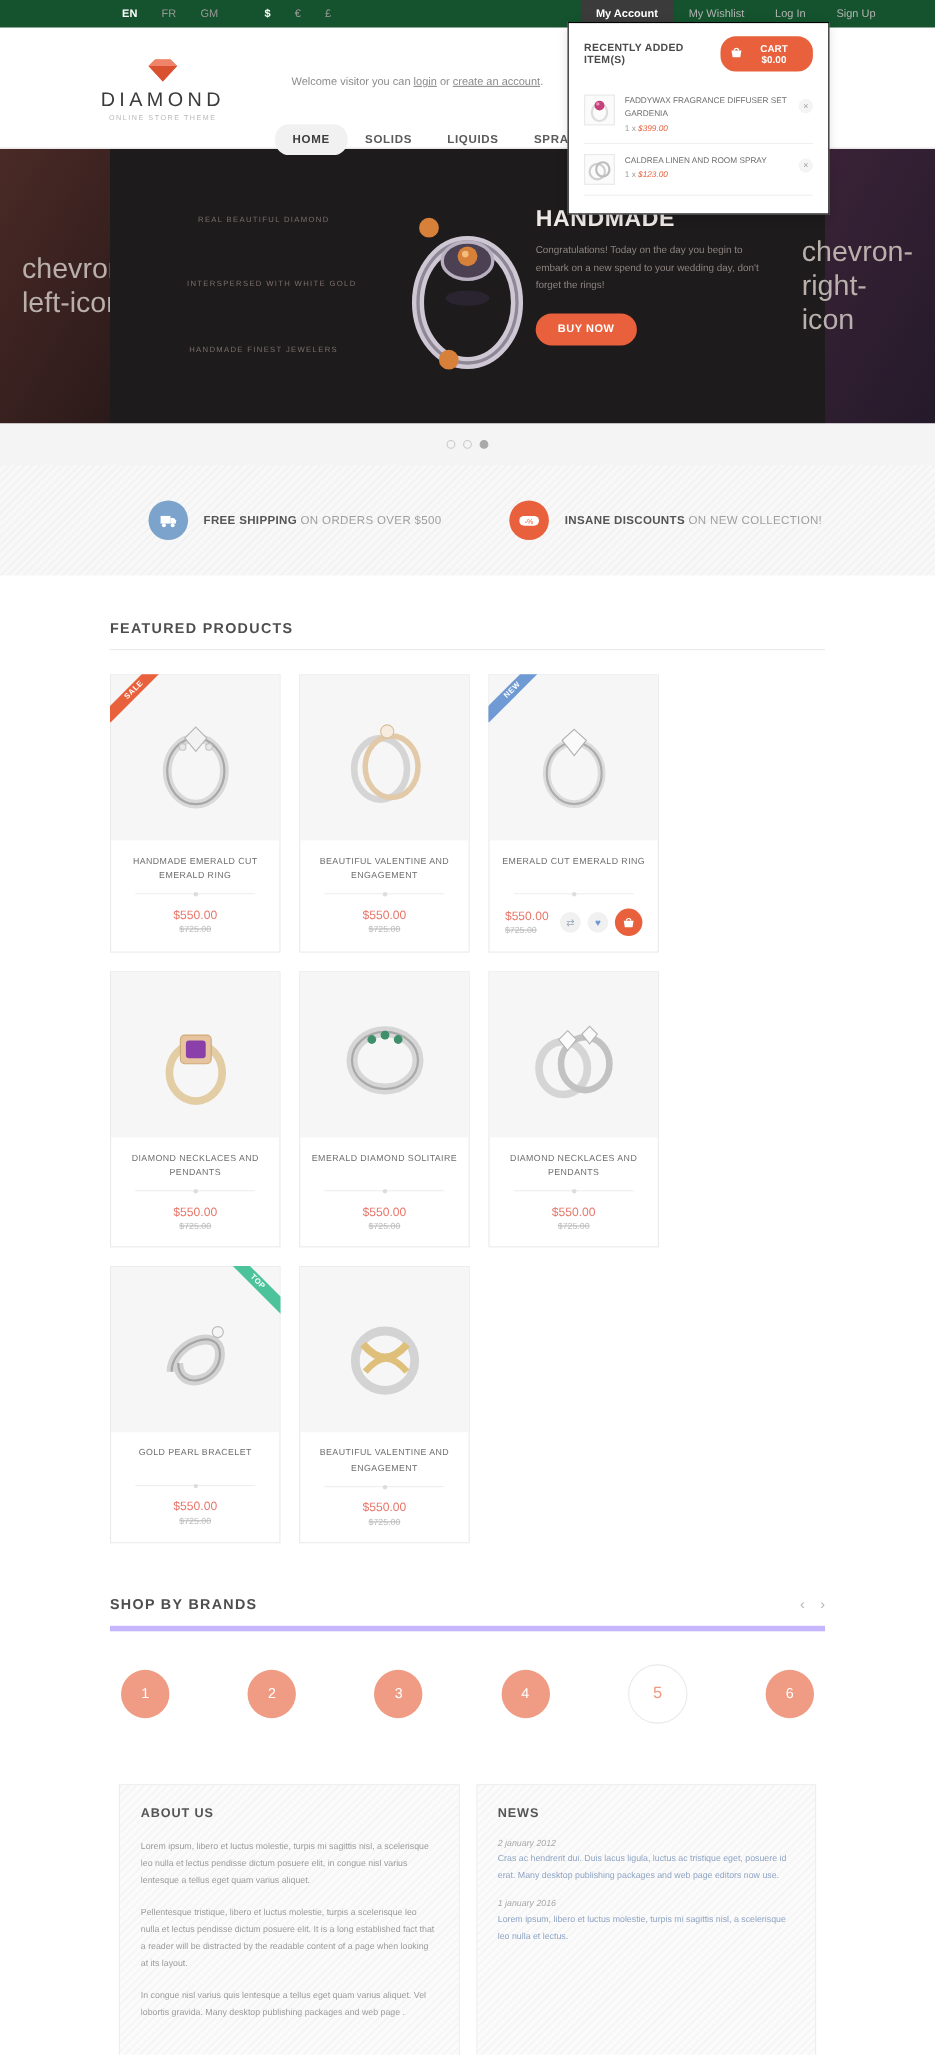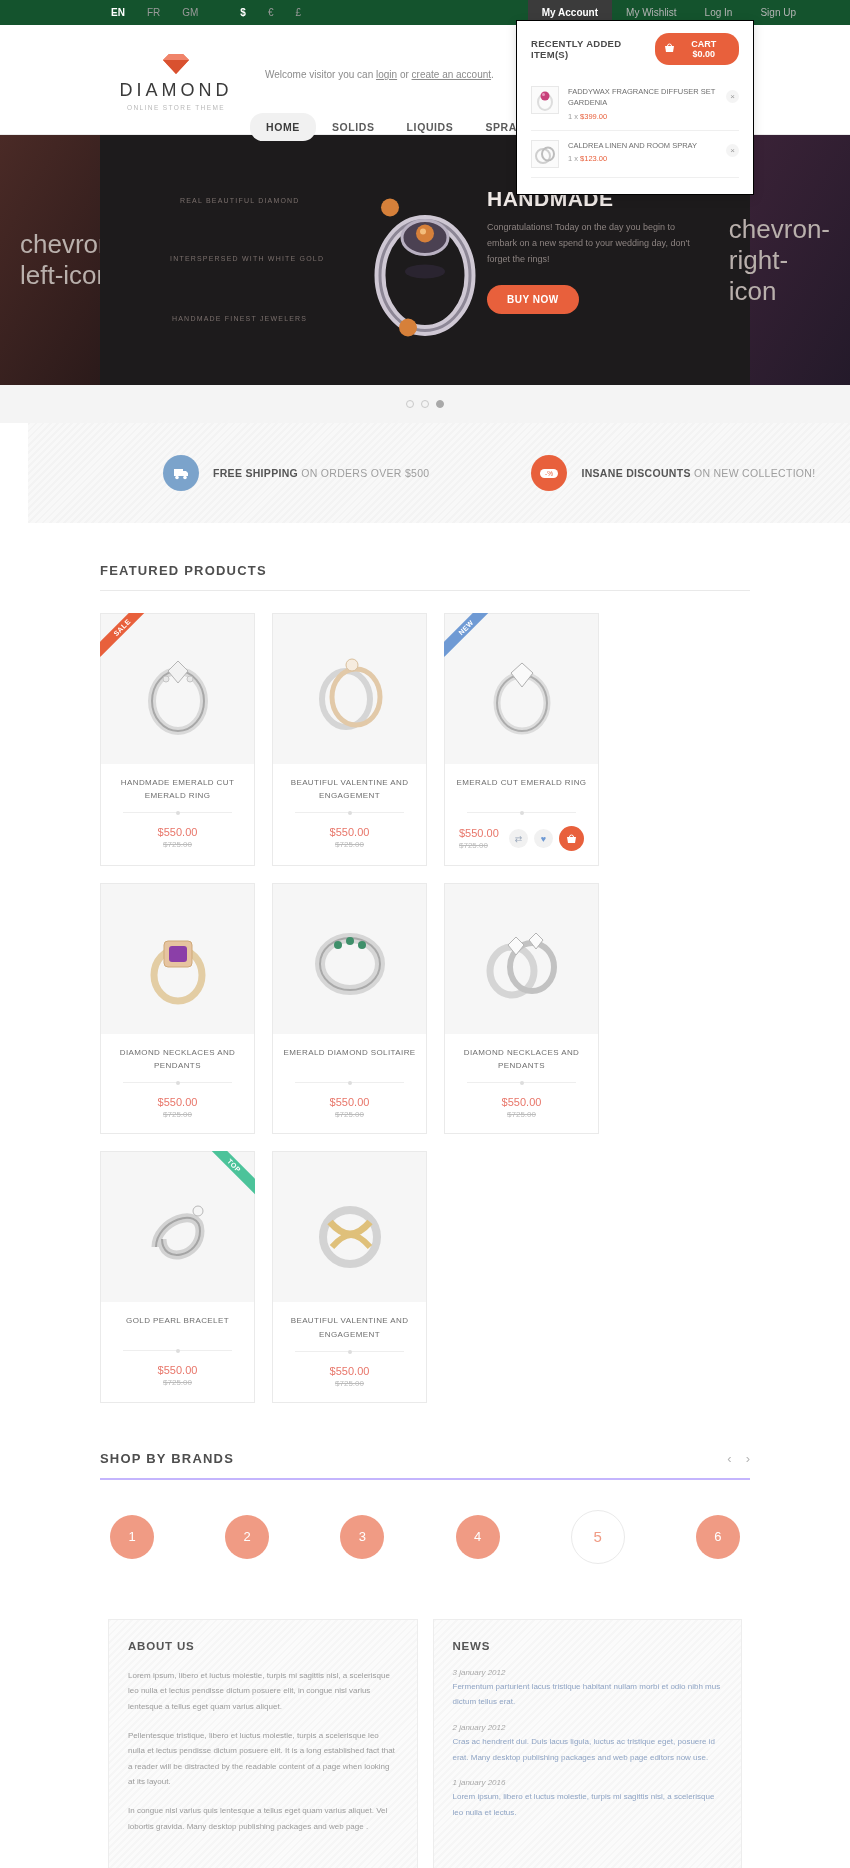--- a/index.html
+++ b/index.html
@@ -13,41 +13,41 @@
   .tb-left a.active{color:#fff;font-weight:bold;}
   .tb-cur{display:flex;align-items:center;margin-left:20px;}
   .tb-cur a{padding:0 11px;line-height:25px;color:#9a9a9a;text-decoration:none;}
   .tb-cur a.active{color:#fff;font-weight:bold;}
   .tb-right{margin-left:auto;display:flex;align-items:stretch;padding-right:40px;}
   .tb-right a{padding:0 14px;line-height:25px;color:#b4b4b4;text-decoration:none;font-size:10px;}
   .tb-right a.active{background:#3b3b3b;color:#fff;font-weight:bold;}
 
   
   .header{height:110px;background:#fff;position:relative;z-index:20;border-bottom:1px solid #ececec;}
-  .logo{position:absolute;left:116px;top:28px;text-align:center;width:120px;}
+  .logo{position:absolute;left:88px;top:28px;text-align:center;width:120px;}
   .diamond-ico{width:28px;height:22px;margin:0 auto 5px;position:relative;}
   .logo-name{font-size:18px;letter-spacing:4px;color:#3a3a3a;font-weight:normal;}
   .logo-sub{font-size:6.5px;letter-spacing:1.4px;color:#b9b9b9;margin-top:3px;}
   .welcome{position:absolute;left:265px;top:44px;font-size:10px;color:#8b8b8b;}
   .welcome a{color:#8b8b8b;text-decoration:underline;}
   .nav{position:absolute;left:250px;top:88px;display:flex;align-items:center;gap:0;}
   .nav a{font-size:10.5px;font-weight:bold;letter-spacing:.6px;color:#5b5b5b;text-decoration:none;padding:8px 16px;}
   .nav a.active{background:#f1f1f1;border-radius:13px;color:#3c3c3c;}
 
   
   .cartdrop{position:absolute;left:516px;top:20px;width:238px;background:#fff;border:1px solid #000000;box-shadow:0 3px 10px rgba(0,0,0,.13);z-index:40;padding:12px 14px 16px;}
   .cd-head{display:flex;align-items:center;justify-content:space-between;margin-bottom:12px;}
   .cd-title{font-size:9.5px;font-weight:bold;color:#4b4b4b;letter-spacing:.3px;}
   .cart-btn{background:#e8603c;color:#fff;border-radius:14px;font-size:9px;font-weight:bold;padding:6px 12px 6px 9px;display:flex;align-items:center;gap:5px;border:none;}
   .cd-item{display:flex;gap:9px;padding:9px 0;border-bottom:1px solid #efefef;position:relative;}
   .cd-thumb{width:28px;height:28px;border:1px solid #e8e8e8;background:#fbfbfb;flex:none;display:flex;align-items:center;justify-content:center;}
   .cd-info{flex:1;padding-right:14px;}
   .cd-name{font-size:7.5px;color:#6e6e6e;line-height:1.5;text-transform:uppercase;}
   .cd-qty{font-size:7.5px;color:#9c9c9c;margin-top:3px;}
-  .cd-qty b{color:#e8603c;font-weight:normal;}
+  .cd-qty b{color:#e8603c;font-weight:normal;font-style:italic;}
   .cd-x{position:absolute;right:0;top:13px;width:13px;height:13px;border-radius:50%;background:#f4f4f4;color:#9a9a9a;font-size:8px;display:flex;align-items:center;justify-content:center;}
   .cd-actions{display:flex;gap:8px;margin-top:16px;}
   .btn-blue{background:#79a9d8;color:#fff;border-radius:14px;font-size:8.5px;padding:7px 13px;border:none;}
   .btn-orange{background:#e8603c;color:#fff;border-radius:14px;font-size:8.5px;padding:7px 13px;border:none;}
 
   
   .slider{height:250px;position:relative;display:flex;overflow:hidden;}
   .sl-side{width:100px;flex:none;position:relative;}
   .sl-left{background:linear-gradient(120deg,#4a2a26,#2b1a1a);}
   .sl-right{background:linear-gradient(120deg,#3a2237,#241a2a);}
@@ -57,22 +57,22 @@
   .sl-label{position:absolute;color:#7a6f6c;font-size:7px;letter-spacing:1.2px;line-height:1.7;text-align:right;}
   .sl-copy{position:absolute;right:48px;top:52px;width:215px;color:#cfc6c2;}
   .sl-copy h2{font-size:21px;font-weight:bold;color:#efe9e6;letter-spacing:.5px;}
   .sl-copy p{font-size:9px;line-height:1.75;margin-top:9px;color:#8c8380;}
   .buynow{margin-top:18px;display:inline-block;background:#e8603c;color:#fff;border-radius:16px;font-size:10px;font-weight:bold;padding:9px 20px;letter-spacing:.5px;}
   .dots{height:38px;background:#f4f4f4;display:flex;align-items:center;justify-content:center;gap:7px;}
   .dot{width:8px;height:8px;border-radius:50%;border:1px solid #c9c9c9;}
   .dot.on{background:#a9a9a9;border-color:#a9a9a9;}
 
   
-  .promos{height:100px;background:#f7f7f7;display:flex;align-items:center;padding-left:135px;gap:102px;
-    background-image:repeating-linear-gradient(135deg,#f3f3f3 0 2px,#f8f8f8 2px 5px);margin-left:28px;}
+  .promos{height:100px;background:#f7f7f7;display:flex;align-items:center;padding-left:135px;gap:62px;
+    background-image:repeating-linear-gradient(135deg,#f3f3f3 0 2px,#f8f8f8 2px 5px);}
   .promo{display:flex;align-items:center;gap:14px;}
   .pr-circle{width:36px;height:36px;border-radius:50%;display:flex;align-items:center;justify-content:center;color:#fff;font-size:13px;}
   .pr-blue{background:#7ba3cb;}
   .pr-orange{background:#e8603c;}
   .pr-text{font-size:10.5px;color:#9e9e9e;letter-spacing:.3px;}
   .pr-text b{color:#555;font-weight:bold;}
 
   
   .section{padding:0 100px;}
   .sec-head{font-size:13px;font-weight:bold;color:#4e4e4e;letter-spacing:1.2px;padding:40px 0 12px;border-bottom:1px solid #e9e9e9;}
@@ -93,21 +93,21 @@
   .ha.heart{color:#6f9ad4;}
   .ha.cartb{width:25px;height:25px;background:#e8603c;color:#fff;font-size:10px;}
   .badge{position:absolute;left:-1px;top:-1px;width:48px;height:48px;overflow:hidden;}
   .badge span{position:absolute;left:-14px;top:9px;width:72px;text-align:center;transform:rotate(-45deg);font-size:7px;font-weight:bold;color:#fff;padding:2px 0;letter-spacing:.5px;}
   .badge.sale span{background:#e8603c;}
   .badge.new span{background:#6f9ad4;}
   .badge.top{left:auto;right:-1px;}
   .badge.top span{background:#4cc39a;transform:rotate(45deg);left:-9px;}
 
   
-  .brands-head{display:flex;align-items:flex-end;justify-content:space-between;padding:48px 0 12px;border-bottom:2px solid #c4b5fd;}
+  .brands-head{display:flex;align-items:flex-end;justify-content:space-between;padding:48px 0 12px;border-bottom:5px solid #c4b5fd;}
   .brands-head h3{font-size:13px;font-weight:bold;color:#4e4e4e;letter-spacing:1.2px;}
   .bnav{display:flex;gap:14px;color:#b5b5b5;font-size:13px;}
   .brands{display:flex;align-items:center;justify-content:space-between;padding:30px 10px 0;}
   .brand{width:44px;height:44px;border-radius:50%;background:#f09b84;color:#fff;display:flex;align-items:center;justify-content:center;font-size:13px;}
   .brand.sel{background:#fff;border:1px solid #eaeaea;color:#f09b84;width:54px;height:54px;font-size:15px;}
 
   
   .infos{display:flex;gap:15px;padding:55px 108px 0;}
   .ibox{flex:1;border:1px solid #ededed;padding:20px 19px 22px;
     background-image:repeating-linear-gradient(135deg,#f6f6f6 0 2px,#fbfbfb 2px 5px);}
@@ -468,24 +468,20 @@
   <div class="infos">
     <div class="ibox">
       <h4>ABOUT US</h4>
       <p>Lorem ipsum, libero et luctus molestie, turpis mi sagittis nisl, a scelerisque leo nulla et lectus pendisse dictum posuere elit, in congue nisl varius lentesque a tellus eget quam varius aliquet.</p>
       <p>Pellentesque tristique, libero et luctus molestie, turpis a scelerisque leo nulla et lectus pendisse dictum posuere elit. It is a long established fact that a reader will be distracted by the readable content of a page when looking at its layout.</p>
       <p>In congue nisl varius quis lentesque a tellus eget quam varius aliquet. Vel lobortis gravida. Many desktop publishing packages and web page .</p>
     </div>
     <div class="ibox">
       <h4>NEWS</h4>
       <div>
-        <div class="news-date">3 january 2012</div>
-        <div class="news-body">Fermentum parturient lacus tristique habitant nullam morbi et odio nibh mus dictum tellus erat.</div>
-      </div>
-      <div>
         <div class="news-date">2 january 2012</div>
         <div class="news-body">Cras ac hendrerit dui. Duis lacus ligula, luctus ac tristique eget, posuere id erat. Many desktop publishing packages and web page editors now use.</div>
       </div>
       <div>
         <div class="news-date">1 january 2016</div>
         <div class="news-body">Lorem ipsum, libero et luctus molestie, turpis mi sagittis nisl, a scelerisque leo nulla et lectus.</div>
       </div>
     </div>
   </div>
 

